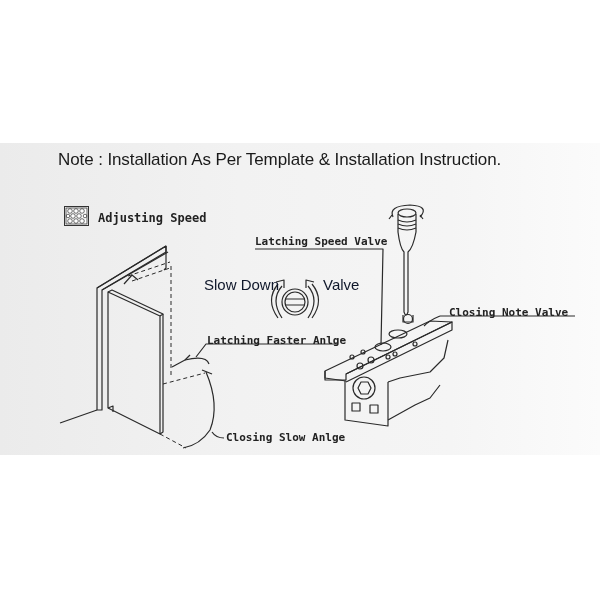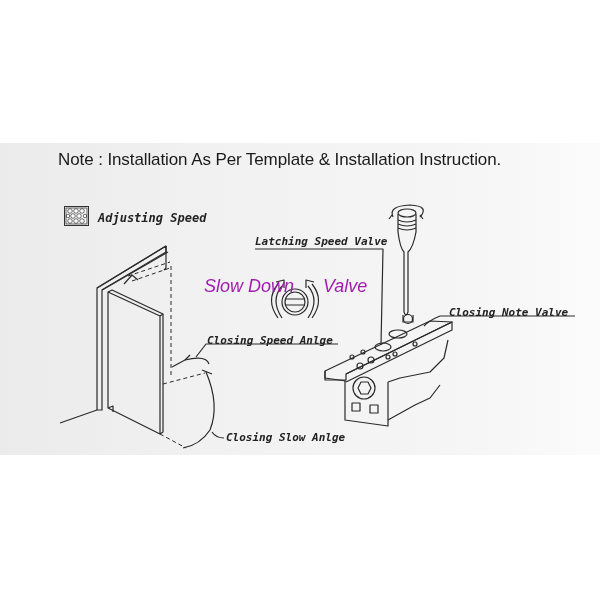--- a/index.html
+++ b/index.html
@@ -6,22 +6,22 @@
   body { width: 600px; height: 600px; background: #ffffff; position: relative; overflow: hidden; }
   .band {
     position: absolute; left: 0; top: 143px; width: 600px; height: 312px;
     background: linear-gradient(90deg, #ebebeb 0%, #f2f2f2 40%, #f5f5f5 75%, #fbfbfb 100%);
   }
   .title {
     position: absolute; left: 58px; top: 150px;
     font-family: "Liberation Sans", sans-serif; font-size: 17px; color: #1a1a1a;
     white-space: nowrap; letter-spacing: -0.1px; text-align: right;
   }
-  .mono { font-family: "DejaVu Sans Mono", monospace; font-size: 11px; color: #222; white-space: nowrap; position: absolute; font-weight: bold; font-style: italic; }
-  .sans { font-family: "Liberation Sans", sans-serif; font-size: 18px; color: #a21caf; white-space: nowrap; position: absolute; font-style: italic; }
+  .mono { font-family: "DejaVu Sans Mono", monospace; font-size: 11px; color: #222; white-space: nowrap; position: absolute; font-weight: bold; }
+  .sans { font-family: "Liberation Sans", sans-serif; font-size: 15px; color: #0f172a; white-space: nowrap; position: absolute; }
   .legend-text { left: 98px; top: 211px; font-size: 12px; }
   .lbl-latch-valve { left: 255px; top: 235px; }
   .lbl-close-valve { left: 449px; top: 306px; }
   .lbl-latch-angle { left: 207px; top: 334px; }
   .lbl-close-angle { left: 226px; top: 431px; }
   .lbl-slow { left: 204px; top: 276px; }
   .lbl-fast { left: 323px; top: 276px; }
   svg.art { position: absolute; left: 0; top: 0; }
   .legend-icon { position: absolute; left: 64px; top: 206px; width: 25px; height: 20px; }
 </style>
@@ -132,16 +132,16 @@
       <circle cx="363" cy="352" r="2"></circle>
       <circle cx="388" cy="357" r="2"></circle>
       <circle cx="395" cy="354" r="2"></circle>
       <circle cx="415" cy="344" r="2"></circle>
     </g>
   </g>
 </svg>
 
 <div class="mono lbl-latch-valve">Latching Speed Valve</div>
 <div class="mono lbl-close-valve">Closing Note Valve</div>
-<div class="mono lbl-latch-angle">Closing Speed Anlge</div>
+<div class="mono lbl-latch-angle">Latching Faster Anlge</div>
 <div class="mono lbl-close-angle">Closing Slow Anlge</div>
 <div class="sans lbl-slow">Slow Down</div>
 <div class="sans lbl-fast">Valve</div>
 
 </body></html>

